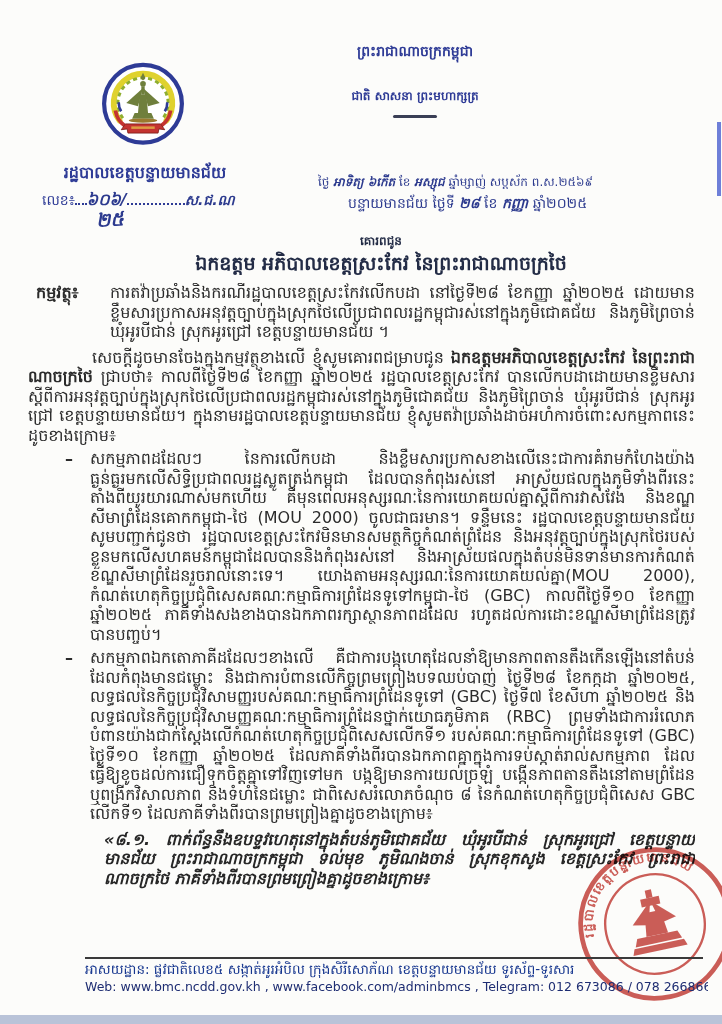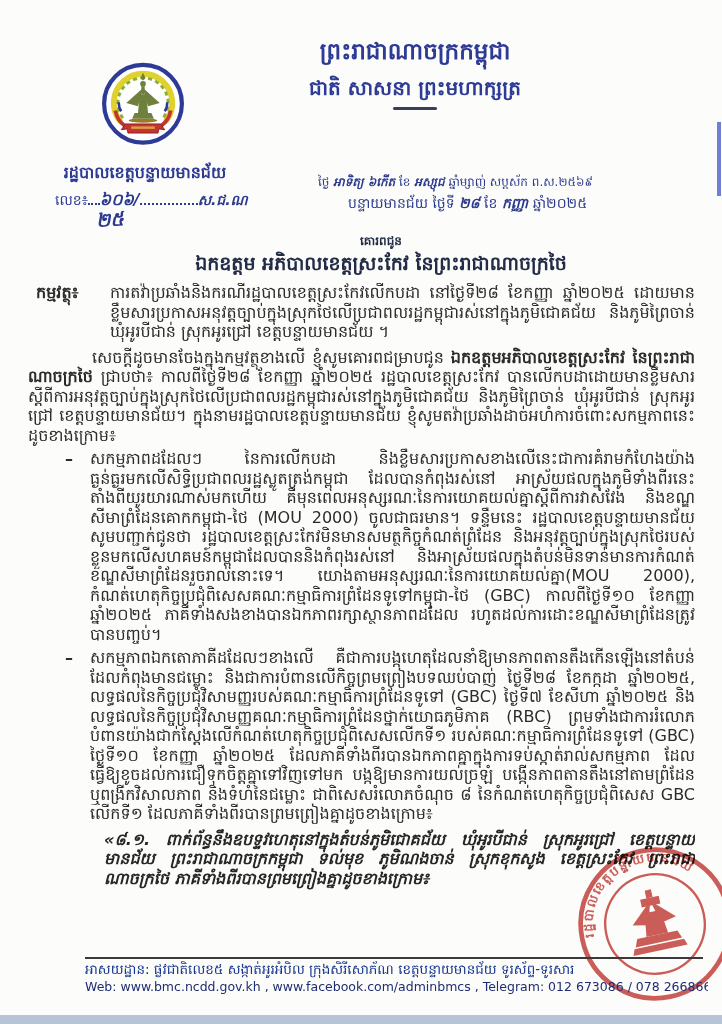--- a/index.html
+++ b/index.html
@@ -11,33 +11,33 @@
   .page {
     position:relative; width:722px; height:1024px;
     background:#fcfcfa; overflow:hidden;
     color:#2b2b2b;
   }
   
   .motto {
     position:absolute; left:230px; top:40px; width:370px;
     text-align:center; color:#2e3b96; font-weight:bold;
   }
-  .motto-line1 { font-size:23px; line-height:22px;text-align:center; }
-  .motto-line2 { font-size:20px; line-height:22px; margin-top:15px; }
+  .motto-line1 { font-size:14px; line-height:22px;text-align:center; }
+  .motto-line2 { font-size:12px; line-height:22px; margin-top:23px; }
   .motto-dash { width:44px; height:3px; background:#3a3f55; margin:8px auto 0; border-radius:2px; }
 
   .emblem { position:absolute; left:101px; top:62px; width:84px; height:92px; }
 
   .authority {
     position:absolute; left:40px; top:162px; width:210px;
     text-align:center; color:#2e3b96; font-weight:bold; font-size:16px;
   }
   .ref-line {
     position:absolute; left:42px; top:189px; width:230px;
-    color:#2e3b96; font-size:14px; white-space:nowrap;margin-left:13px;
+    color:#2e3b96; font-size:14px; white-space:nowrap;
   }
   .dotfill { display:inline-block; border-bottom:2px dotted #2e3b96; height:11px; }
   .hand { color:#2c3a8e; font-style:italic; font-weight:bold; }
   .ref-number { font-size:16px; }
   .ref-suffix { font-size:14px; }
   .ref-hand-below {
     position:absolute; left:96px; top:207px;
     color:#2c3a8e; font-size:19px; font-style:italic; font-weight:bold;
     transform:rotate(-4deg);
   }

